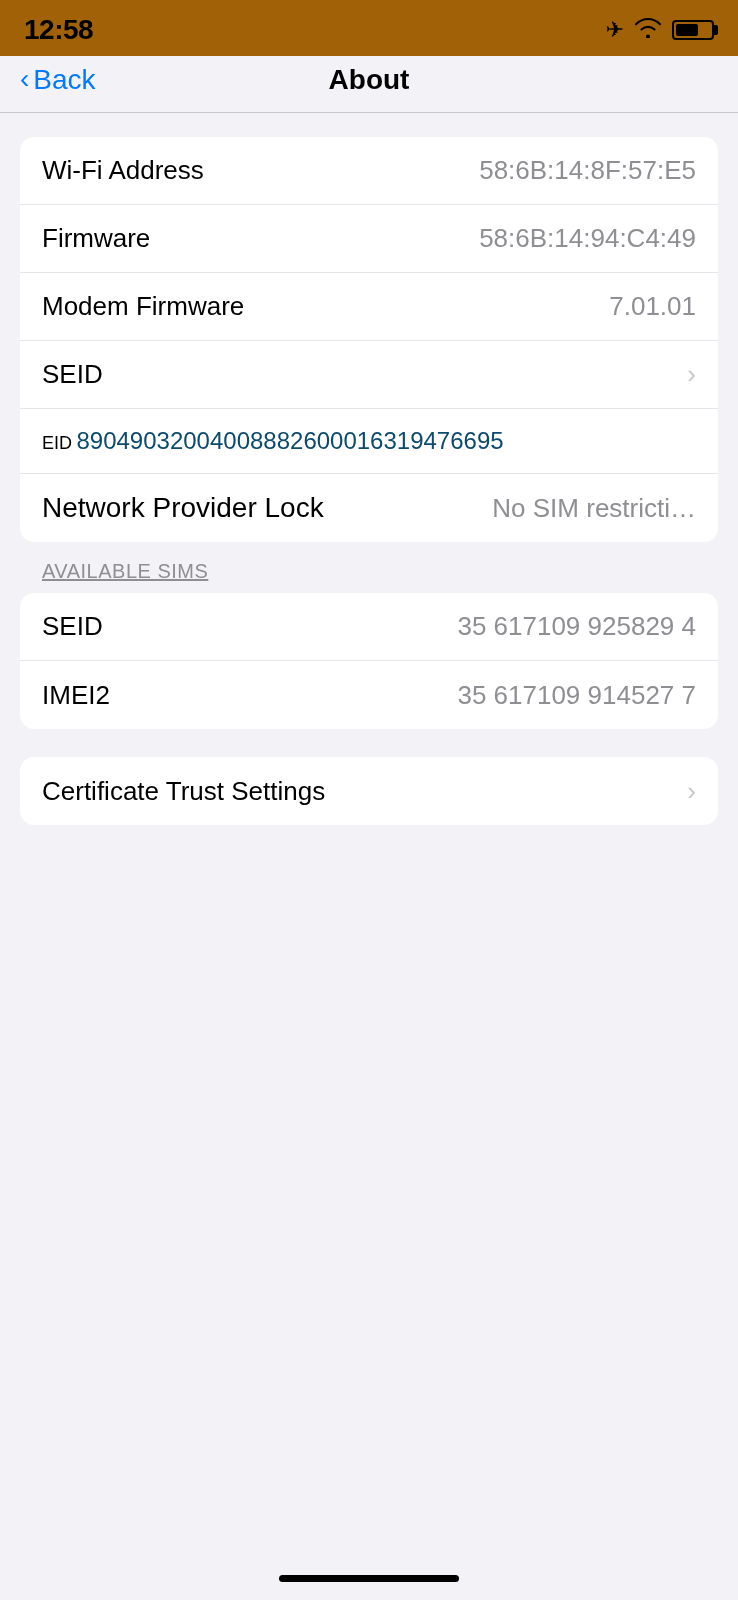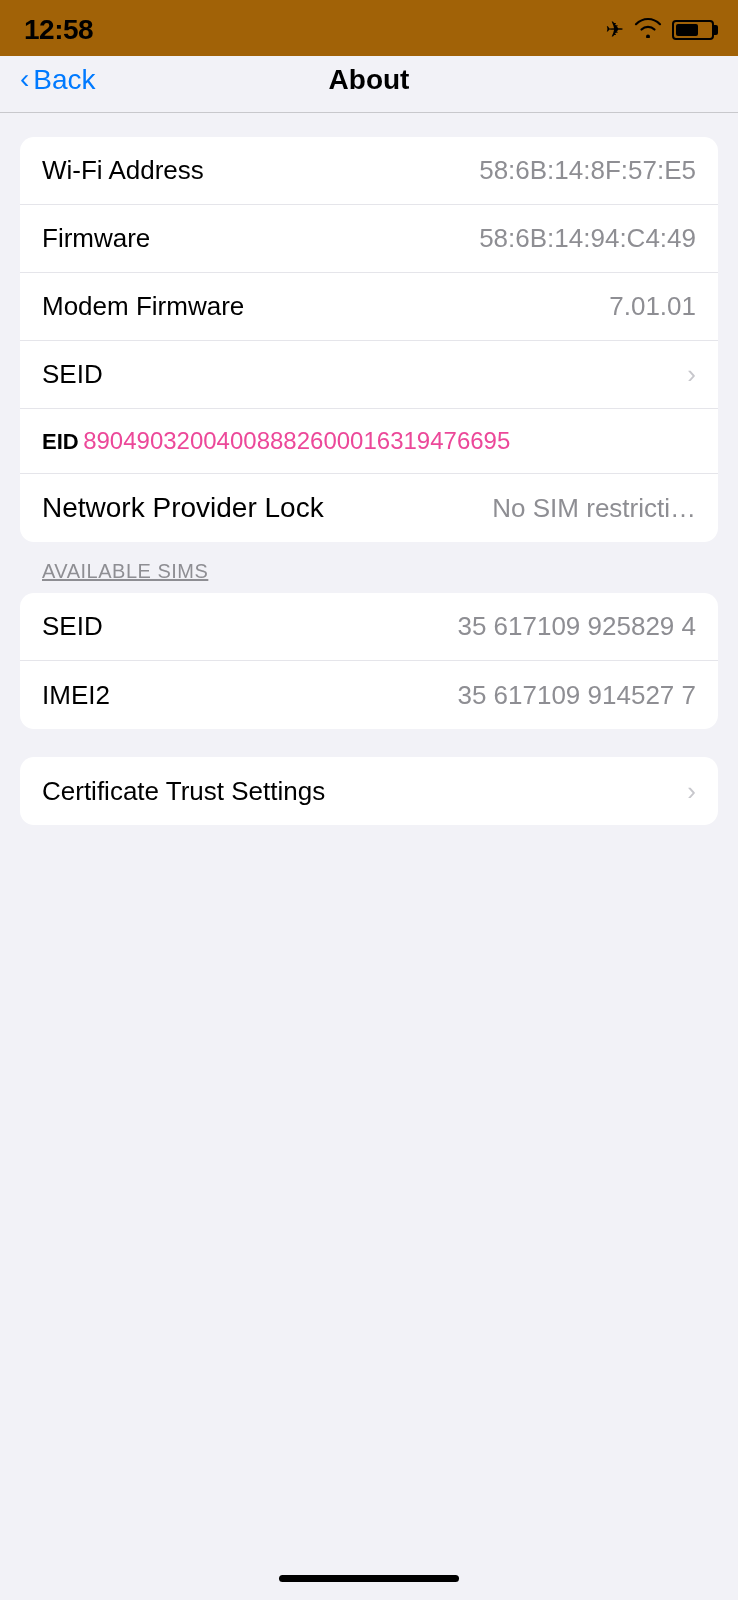--- a/index.html
+++ b/index.html
@@ -146,28 +146,28 @@
     }
 
     
     .card-row-eid {
       flex-direction: column;
       align-items: flex-start;
       padding: 18px 22px;
       border-bottom: 1px solid #e5e5ea;
     }
     .eid-label {
-      font-size: 22px;
+      font-size: 18px;
       color: #000;
-      font-weight: 700;
+      font-weight: 400;
       margin-bottom: 6px;
     }
     .eid-value {
       font-size: 24px;
-      color: #ec4899;
+      color: #0c4a6e;
     }
 
     
     .npl-label {
       font-size: 28px;
       color: #000;
       font-weight: 400;
       white-space: nowrap;
       margin-right: 18px;
     }

